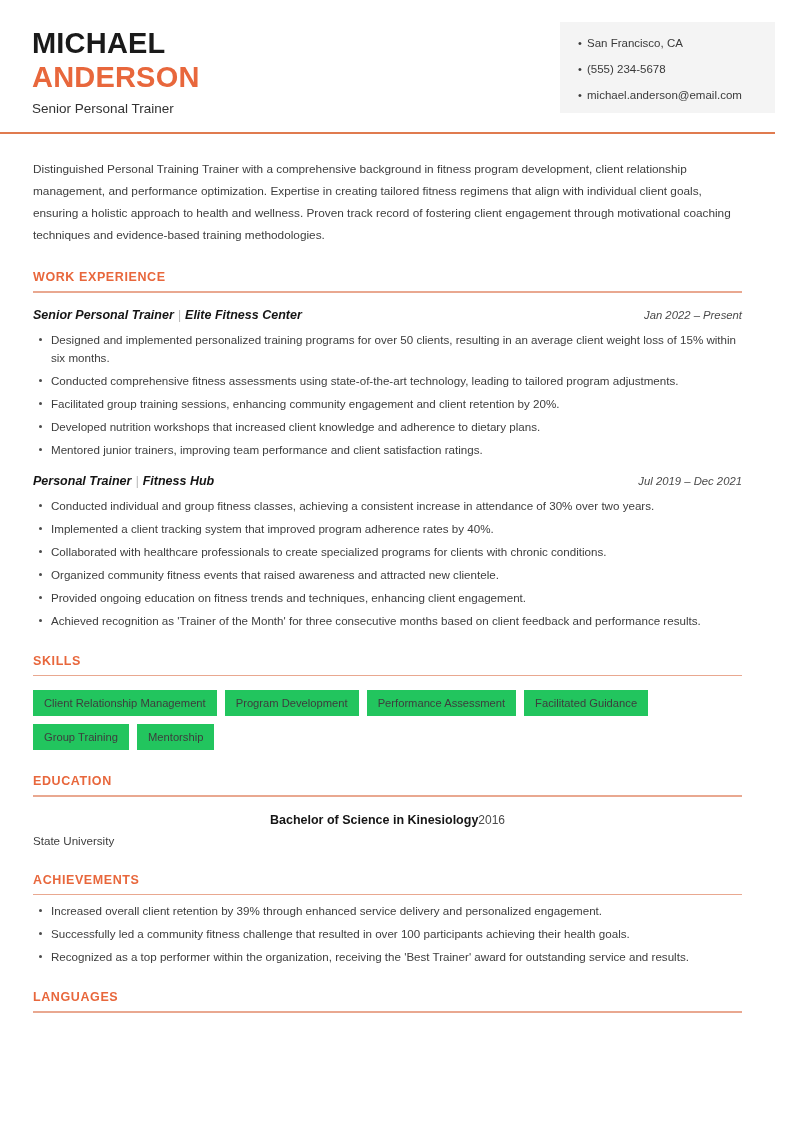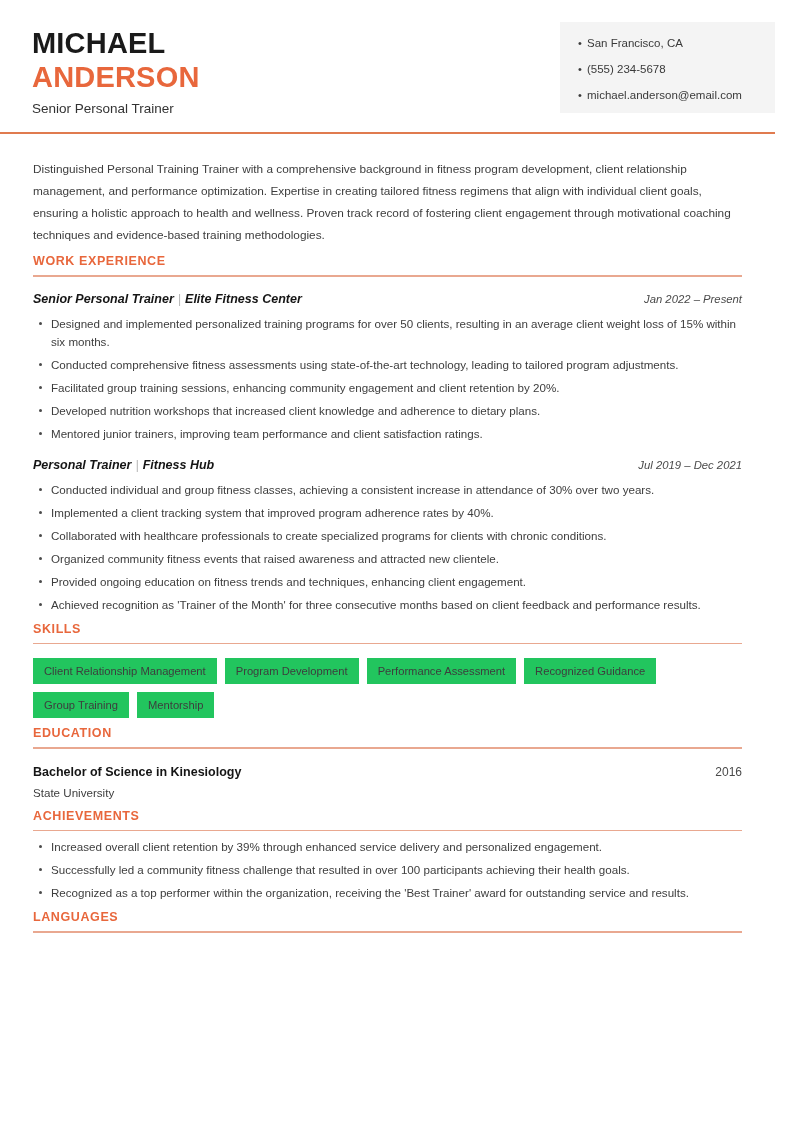--- a/index.html
+++ b/index.html
@@ -102,21 +102,21 @@
 
   .summary {
     margin-top: 25px;
     font-size: 11.8px;
     line-height: 22px;
     color: #3d3d3d;
     text-align: left;
   }
 
   .section {
-    margin-top: 8px;
+    margin-top: 24px;
   }
 
   .section-title {
     font-size: 12.5px;
     font-weight: bold;
     letter-spacing: 0.6px;
     color: #E8673C;
     text-transform: uppercase;
   }
 
@@ -200,21 +200,21 @@
     color: #3d3d3d;
     padding: 6px 11px;
     white-space: nowrap;
   }
 
   
   .edu-entry { margin-top: 15px; }
 
   .edu-head {
     display: flex;
-    justify-content: space-between;
+    justify-content: center;
     align-items: baseline;
   }
 
   .edu-degree {
     font-size: 12.5px;
     font-weight: bold;
     color: #151515;
     line-height: 17px;
   }
 
@@ -306,21 +306,21 @@
       </div>
     </div>
 
     <div class="section">
       <div class="section-title">SKILLS</div>
       <div class="section-rule"></div>
       <div class="chips">
         <span class="chip">Client Relationship Management</span>
         <span class="chip">Program Development</span>
         <span class="chip">Performance Assessment</span>
-        <span class="chip">Recognized Guidance</span>
+        <span class="chip">Facilitated Guidance</span>
         <span class="chip">Group Training</span>
         <span class="chip">Mentorship</span>
       </div>
     </div>
 
     <div class="section">
       <div class="section-title">EDUCATION</div>
       <div class="section-rule"></div>
       <div class="edu-entry">
         <div class="edu-head">

